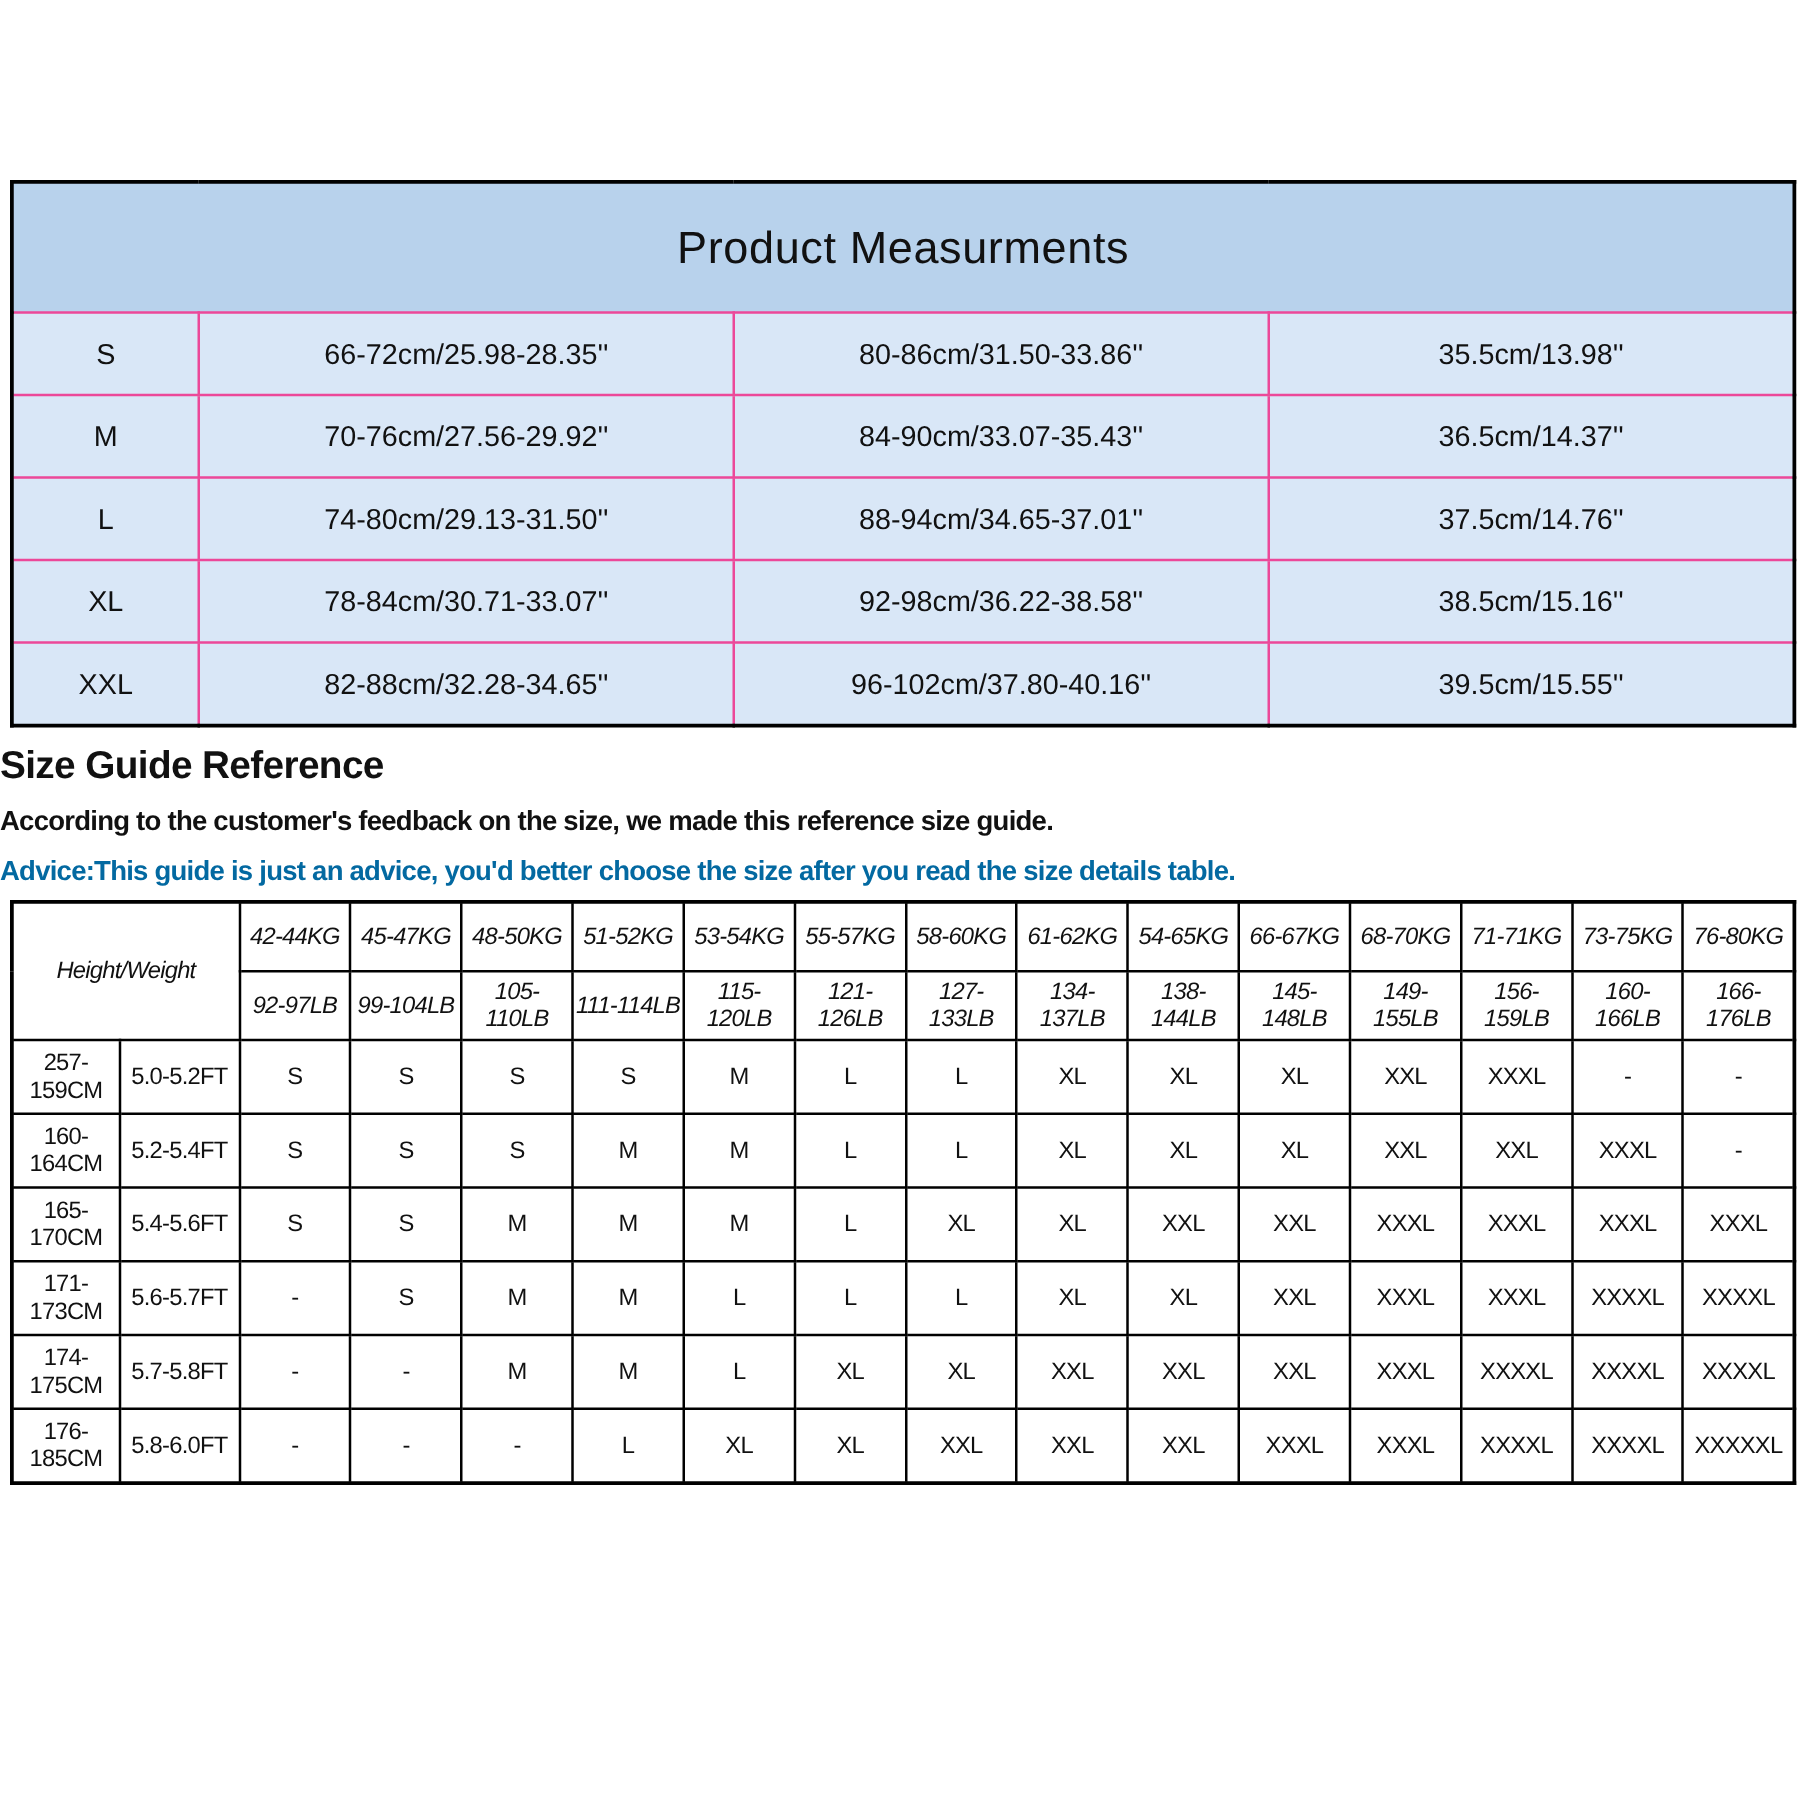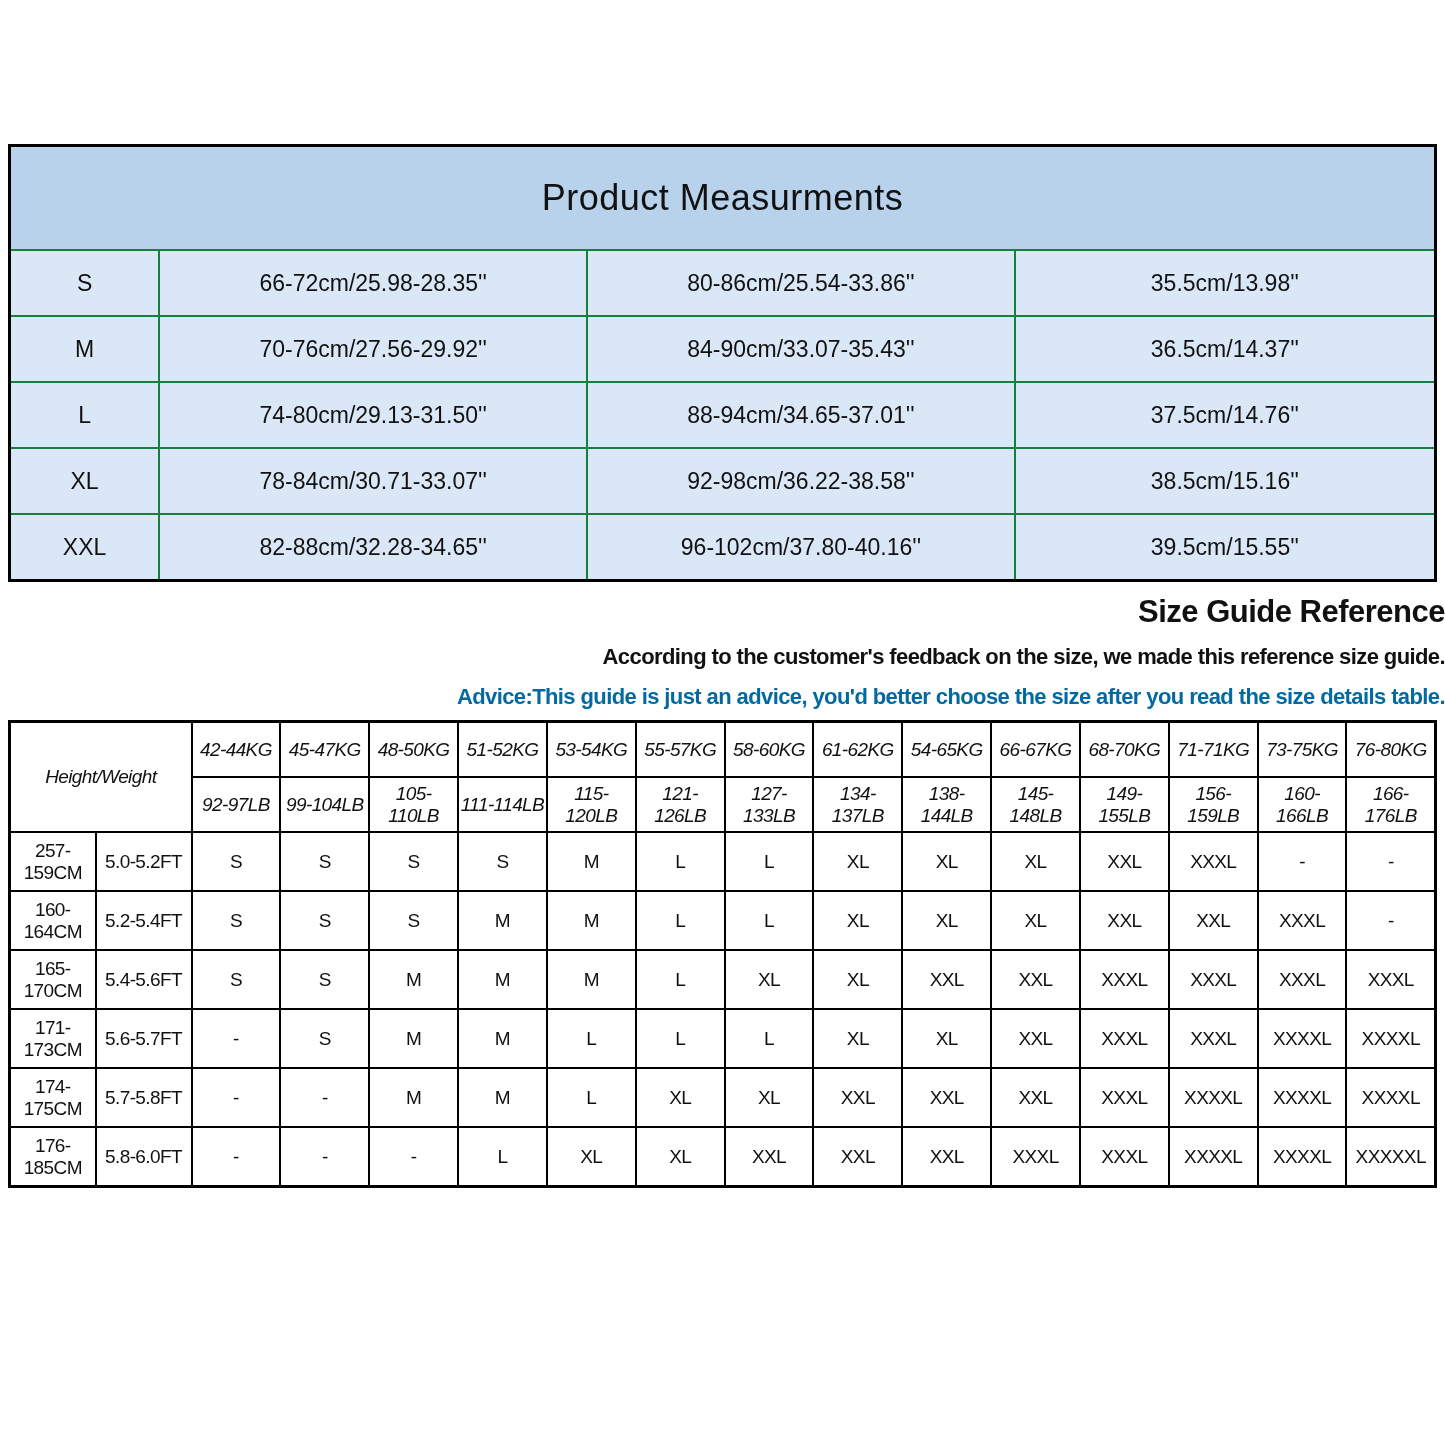--- a/index.html
+++ b/index.html
@@ -9,32 +9,32 @@
     box-sizing:border-box;padding-top:144px;overflow:hidden;
   }
   table{border-collapse:collapse;table-layout:fixed;}
 
   
   .pm-table{
     width:1429px;margin:0 8px;
     border:3px solid #000;
   }
   .pm-table td,.pm-table th{
-    border:2px solid #15803d;text-align:center;vertical-align:middle;
+    border:2px solid #ec4899;text-align:center;vertical-align:middle;
     background:#d9e7f7;font-weight:400;
   }
   .pm-title-cell{
     height:100px;background:#b8d2ec !important;
     font-size:36px;letter-spacing:0.5px;
   }
   .pm-head th{height:100px;font-size:27px;}
   .pm-row td{height:62px;font-size:23px;}
 
   
-  .guide{text-align:right;}
+  .guide{text-align:left;}
   .guide-title{
     margin:12px 0 0 0;font-size:31px;font-weight:700;letter-spacing:-0.5px;
   }
   .guide-sub{
     margin:14px 0 0 0;font-size:22px;font-weight:700;letter-spacing:-0.6px;
   }
   .guide-advice{
     margin:14px 0 10px 0;font-size:22px;font-weight:700;letter-spacing:-0.6px;
   }
 
@@ -67,21 +67,21 @@
     </colgroup>
     <tbody>
       <tr>
         <td class="pm-title-cell" colspan="4">Product Measurments</td>
       </tr>
     </tbody>
     <tbody>
         <tr class="pm-row">
           <td>S</td>
           <td>66-72cm/25.98-28.35''</td>
-          <td>80-86cm/25.54-33.86''</td>
+          <td>80-86cm/31.50-33.86''</td>
           <td>35.5cm/13.98''</td>
         </tr>
         <tr class="pm-row">
           <td>M</td>
           <td>70-76cm/27.56-29.92''</td>
           <td>84-90cm/33.07-35.43''</td>
           <td>36.5cm/14.37''</td>
         </tr>
         <tr class="pm-row">
           <td>L</td>

